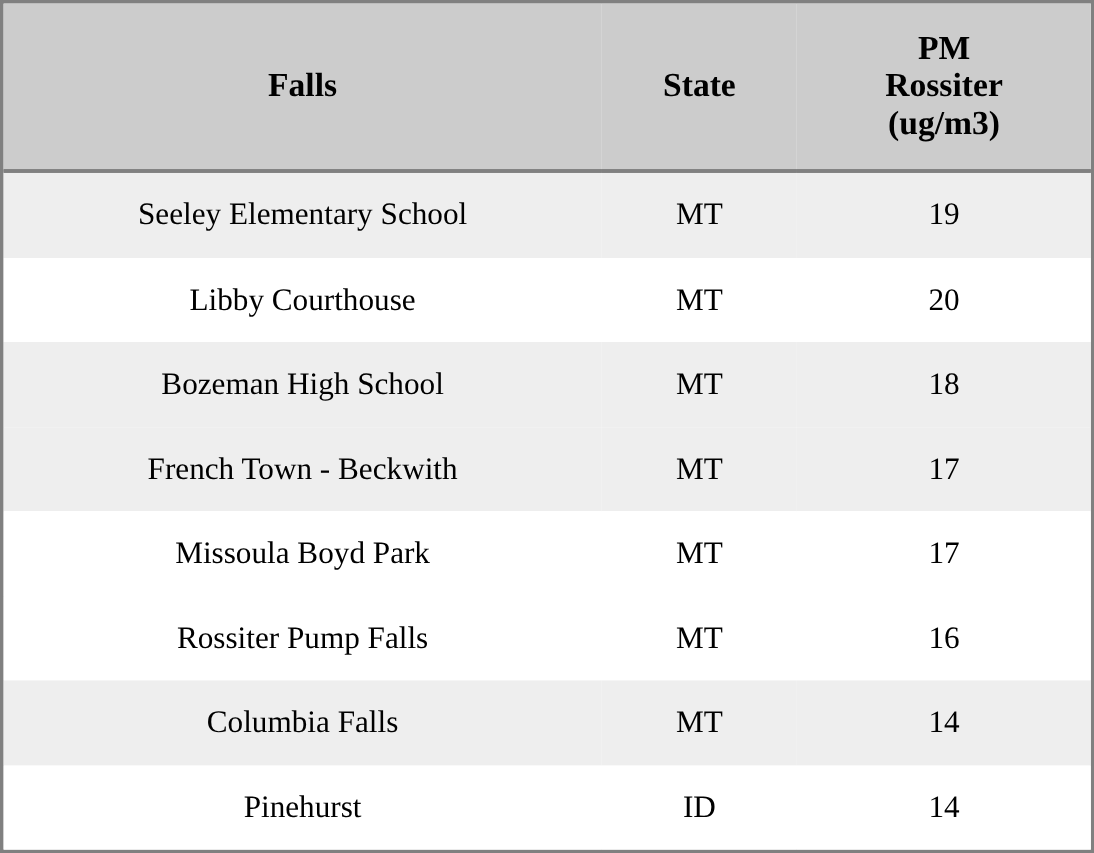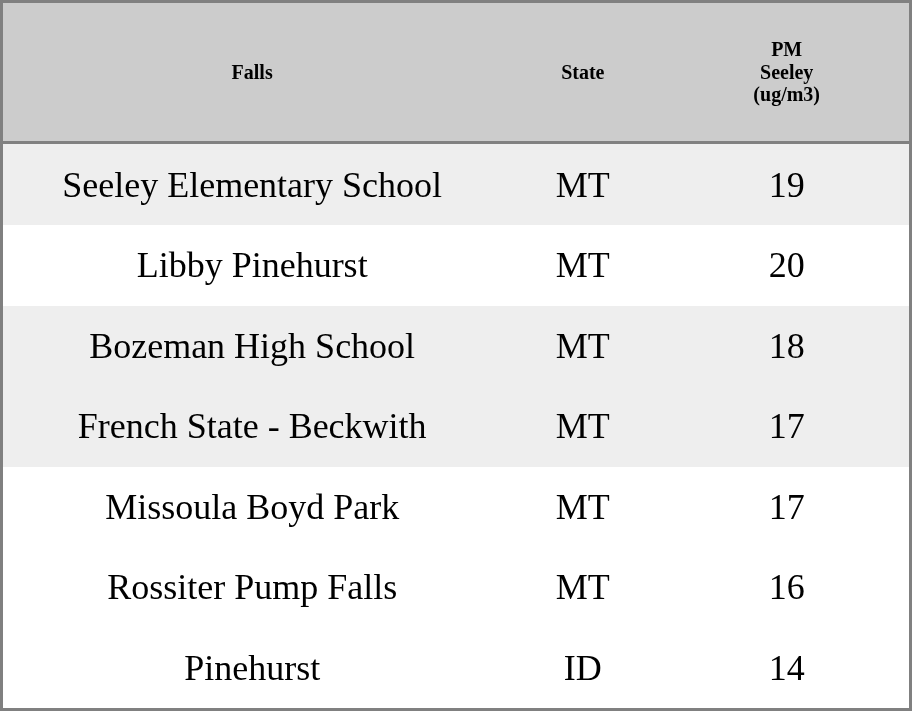--- a/index.html
+++ b/index.html
@@ -26,34 +26,34 @@
     border-collapse: collapse;
     table-layout: fixed;
   }
   table.aqi-table colgroup col.col-site { width: 55%; }
   table.aqi-table colgroup col.col-state { width: 18%; }
   table.aqi-table colgroup col.col-value { width: 27%; }
 
   thead th {
     background: #cccccc;
     border-bottom: 3px solid #808080;
-    font-size: 20px;
+    font-size: 28px;
     font-weight: bold;
     color: #000000;
     text-align: center;
     vertical-align: middle;
     padding: 6px 8px;
     line-height: 1.12;
     height: 126px;
   }
   thead th .hdr-line {
     display: block;
   }
   tbody td {
-    font-size: 36px;
+    font-size: 26px;
     color: #000000;
     text-align: center;
     vertical-align: middle;
     padding: 0;
     height: 58px;
     font-weight: normal;
   }
   tbody tr.row-odd td {
     background: #eeeeee;
   }
@@ -74,56 +74,61 @@
     <thead>
       <tr>
         <th>
           <span class="hdr-line">Falls</span>
         </th>
         <th>
           <span class="hdr-line">State</span>
         </th>
         <th>
           <span class="hdr-line">PM</span>
-          <span class="hdr-line">Seeley</span>
+          <span class="hdr-line">Rossiter</span>
           <span class="hdr-line">(ug/m3)</span>
         </th>
       </tr>
     </thead>
     <tbody>
       <tr class="row-odd">
         <td>Seeley Elementary School</td>
         <td>MT</td>
         <td>19</td>
       </tr>
       <tr class="row-even">
-        <td>Libby Pinehurst</td>
+        <td>Libby Courthouse</td>
         <td>MT</td>
         <td>20</td>
       </tr>
       <tr class="row-odd">
         <td>Bozeman High School</td>
         <td>MT</td>
         <td>18</td>
       </tr>
       <tr class="row-odd">
-        <td>French State - Beckwith</td>
+        <td>French Town - Beckwith</td>
         <td>MT</td>
         <td>17</td>
       </tr>
       <tr class="row-even">
         <td>Missoula Boyd Park</td>
         <td>MT</td>
         <td>17</td>
       </tr>
       <tr class="row-even">
         <td>Rossiter Pump Falls</td>
         <td>MT</td>
         <td>16</td>
       </tr>
+      <tr class="row-odd">
+        <td>Columbia Falls</td>
+        <td>MT</td>
+        <td>14</td>
+      </tr>
       <tr class="row-even">
         <td>Pinehurst</td>
         <td>ID</td>
         <td>14</td>
       </tr>
     </tbody>
   </table>
 </div>
 
 </body></html>

